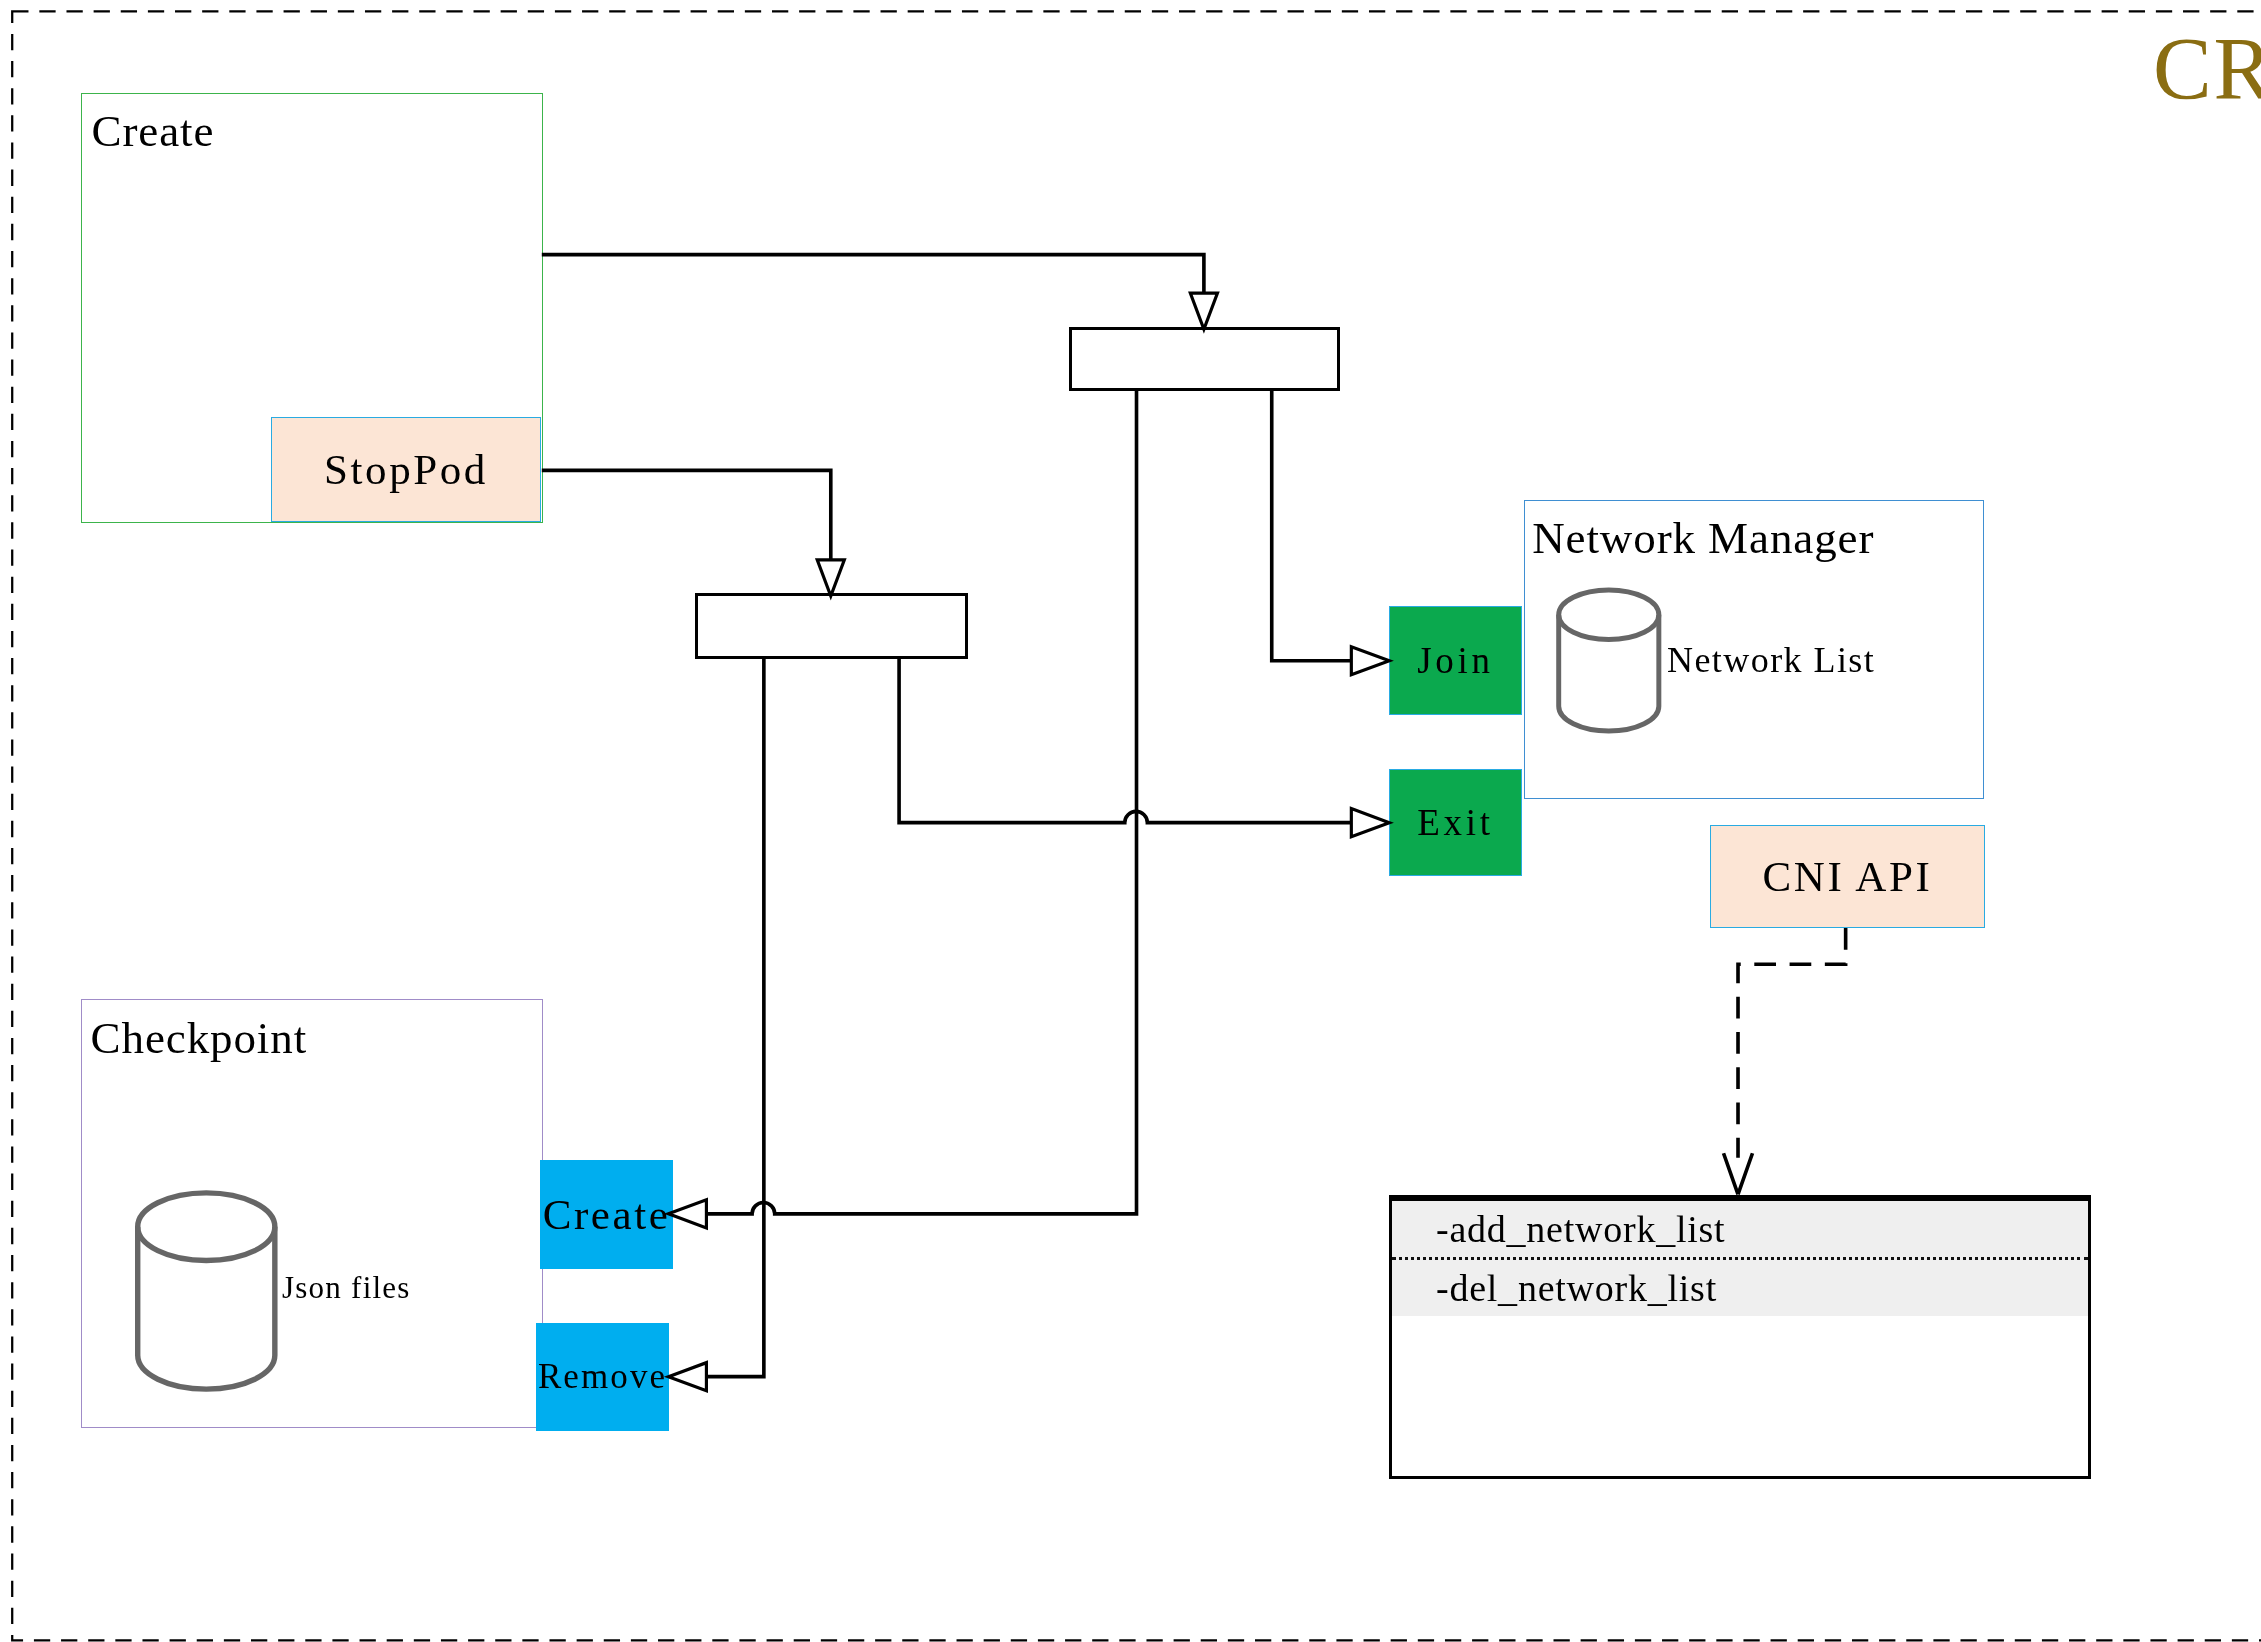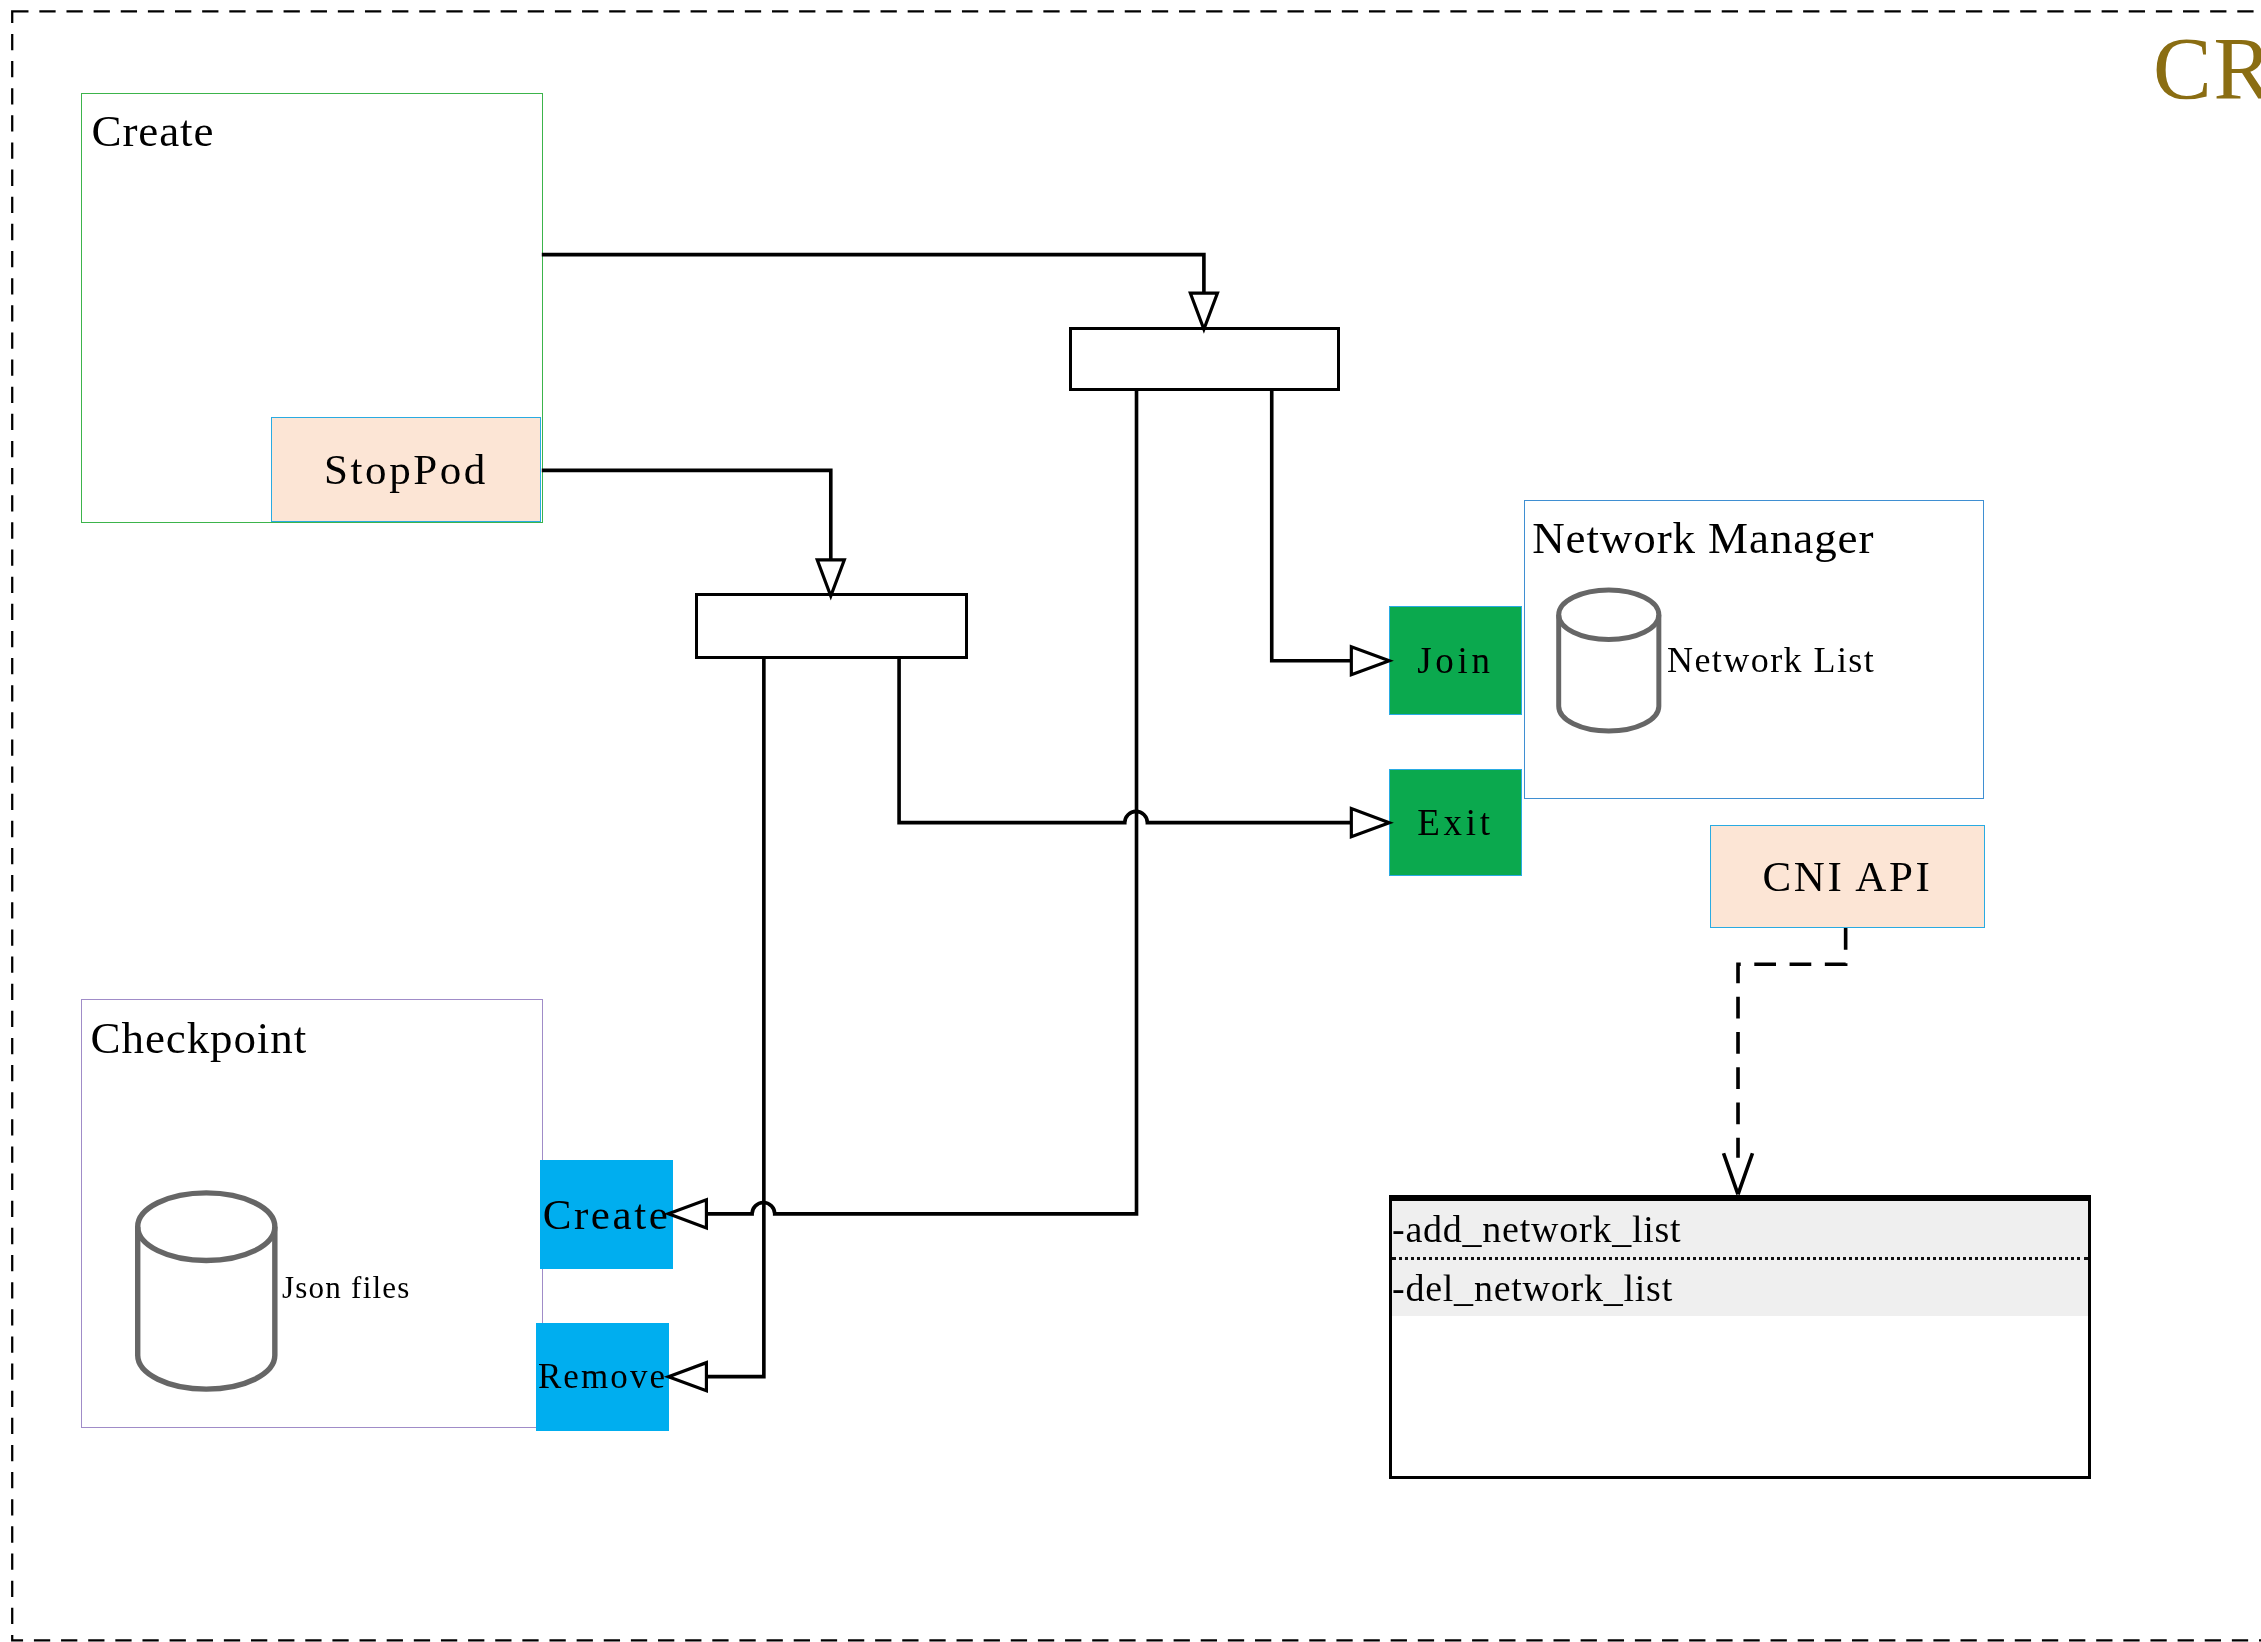--- a/index.html
+++ b/index.html
@@ -37,21 +37,21 @@
   
   .checkpoint{left:81px;top:999px;width:462px;height:429px;border:1.4px solid var(--checkpoint-border);}
   .create{left:540px;top:1160px;width:133px;height:109px;background:var(--cyan);font-size:43px;}
   .remove{left:536px;top:1323px;width:133px;height:108px;background:var(--cyan);font-size:35px;}
   
   .clibcni{left:1389px;top:1195px;width:702px;height:284px;border:3.6px solid #000;background:#fff;z-index:10;}
   .clib-top{position:relative;height:159px;background:#fff;}
   .clib-stereotype{position:absolute;left:17px;top:12.7px;font-size:40px;white-space:nowrap;}
   .clib-title{position:absolute;left:17px;top:76px;font-size:43px;letter-spacing:.04em;white-space:nowrap;}
   .clib-methods{height:118px;border-top:3.6px solid #000;background:var(--section-bg);display:flex;flex-direction:column;}
-  .clib-row{flex:1;display:flex;align-items:center;font-size:38px;letter-spacing:.02em;white-space:nowrap;}
+  .clib-row{flex:1;display:flex;align-items:center;padding-left:44px;font-size:38px;letter-spacing:.02em;white-space:nowrap;}
   .clib-row.second{border-top:3.2px dotted #111;}
   .nl-label{left:1667px;top:639px;font-size:36px;letter-spacing:.04em;}
   .jf-label{left:282px;top:1270px;font-size:31px;letter-spacing:.04em;}
 </style>
 </head>
 <body>
 
 <div class="canvas">
 
   <div class="abs badge" style="left: 2153px; top: 25px;">CRI</div>

